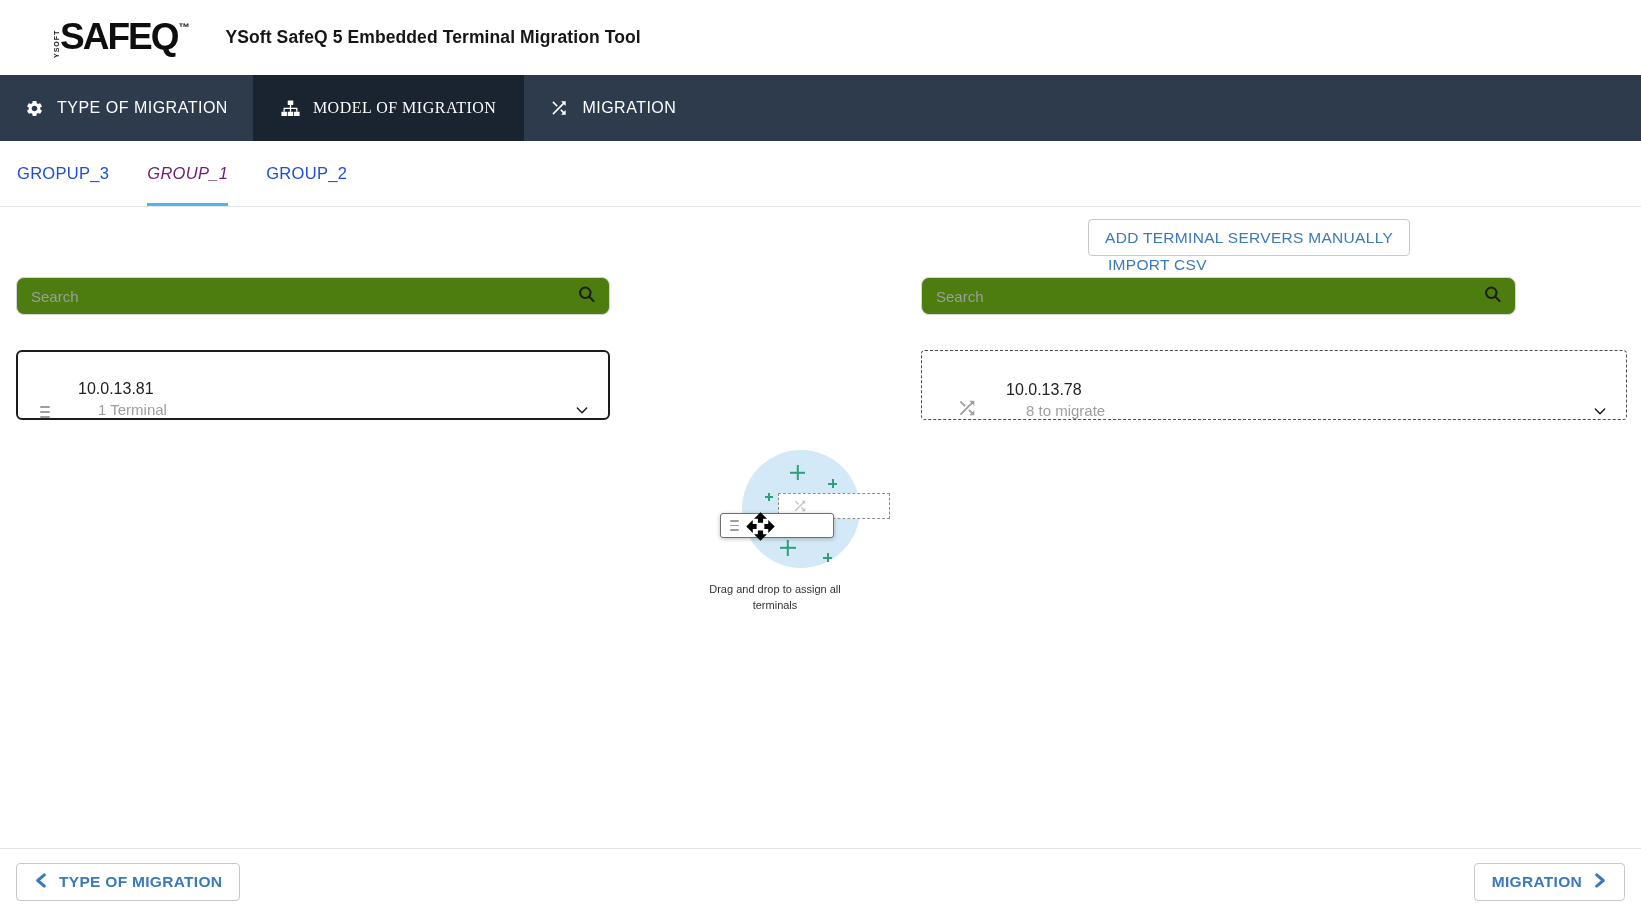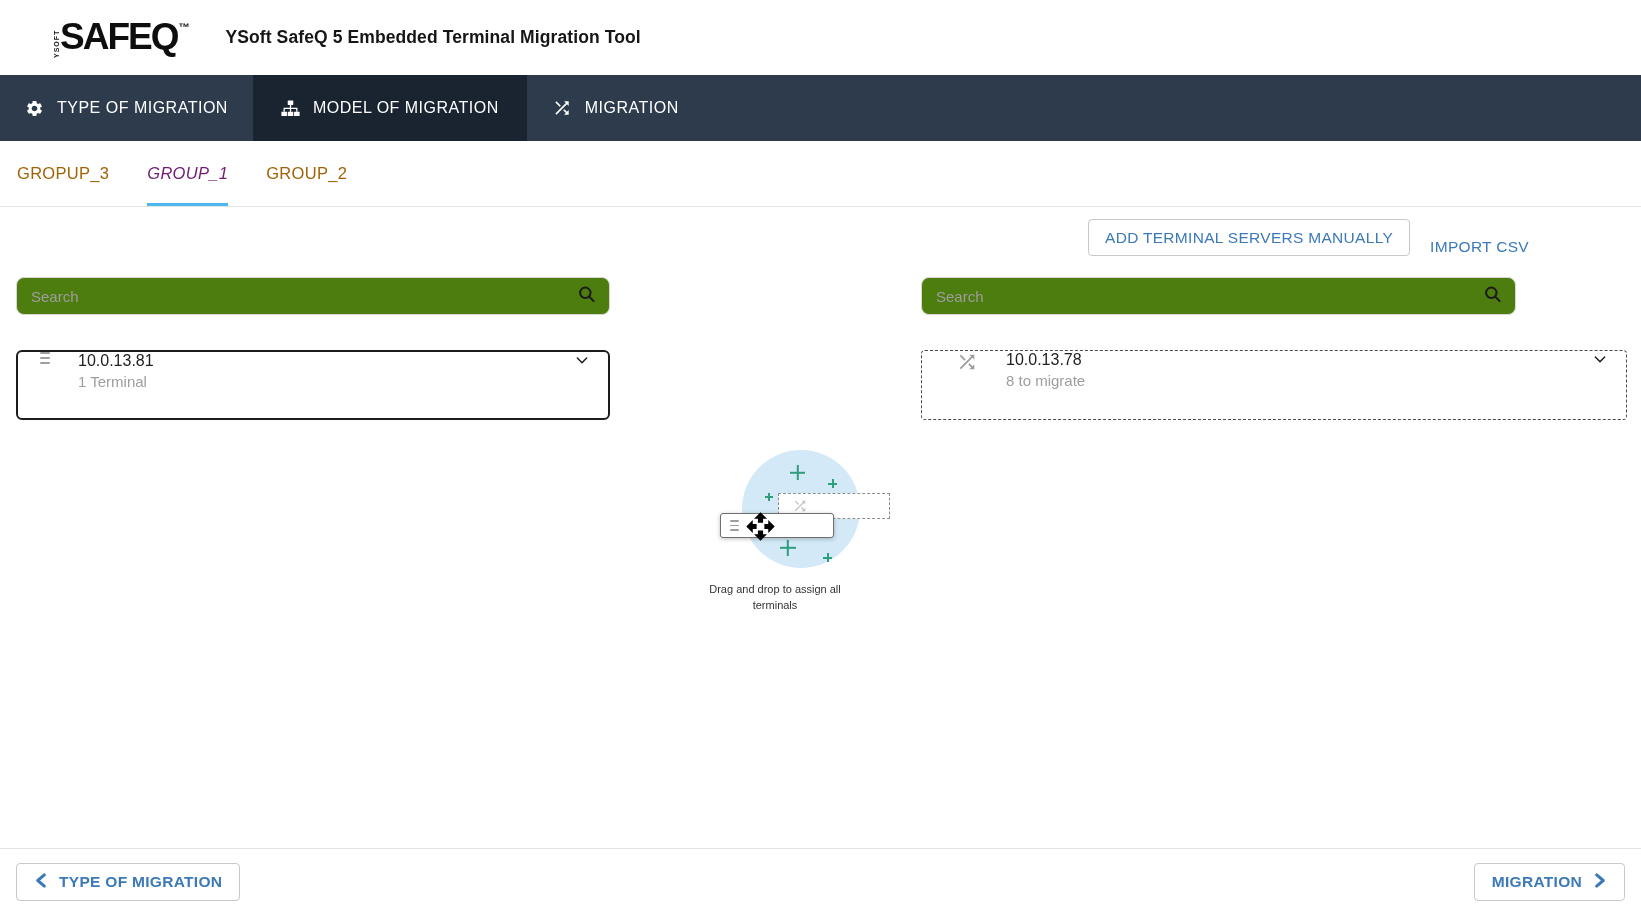--- a/index.html
+++ b/index.html
@@ -9,51 +9,51 @@
   .header { height:75px; display:flex; align-items:center; padding-left:14px; background:#fff;margin-left:39px; }
   .logo { display:flex; align-items:flex-start; cursor:default; }
   .logo-vert { writing-mode:vertical-rl; transform:rotate(180deg); font-size:7px; font-weight:bold; color:#161616; letter-spacing:1px; height:36px; margin-top:6px; }
   .logo-text { font-size:37px; font-weight:900; letter-spacing:-2px; color:#0e0e0e; line-height:1.15; }
   .logo-tm { font-size:11px; font-weight:700; color:#0e0e0e; margin-top:5px; margin-left:1px; }
   .app-title { margin-left:36px; font-size:17.5px; font-weight:bold; color:#161616; letter-spacing:0.1px; }
 
   
   .navbar { height:66px; background:#2d3b4c; display:flex; align-items:stretch; }
   .nav-tab { display:flex; align-items:center; gap:13px; padding:0 25px; color:#fff; font-size:16px; font-weight:500; letter-spacing:0.5px; cursor:pointer; }
-  .nav-tab.active { background:#1a2430; padding:0 28px; }
+  .nav-tab.active { background:#1a2430; padding:0 28px;font-family:Liberation Serif, serif; }
   .nav-tab svg { display:block; }
 
   
   .group-tabs { height:66px; border-bottom:1px solid #e3e3e3; display:flex; align-items:stretch; padding-left:17px; background:#fff; }
-  .group-tab { display:flex; align-items:center; margin-right:38px; font-size:16.5px; color:#a16207; letter-spacing:0.3px; border-bottom:3px solid transparent; padding-top:3px; cursor:pointer; }
+  .group-tab { display:flex; align-items:center; margin-right:38px; font-size:16.5px; color:#1d4ed8; letter-spacing:0.3px; border-bottom:3px solid transparent; padding-top:3px; cursor:pointer; }
   .group-tab.active { color:#701a75; border-bottom-color:#4cb8ef;font-style:italic; }
 
   
   .main { position:relative; height:641px; background:#fff; }
 
-  .actions { position:absolute; top:12px; left:1088px; display:flex; align-items:flex-end; }
+  .actions { position:absolute; top:12px; left:1088px; display:flex; align-items:flex-start;flex-direction:column; }
   .btn-outline { height:37px; display:inline-flex; align-items:center; padding:0 16px; background:#fff; border:1px solid #c9c9c9; border-radius:4px; color:#3b79b8; font-size:15.5px; font-weight:500; letter-spacing:0.3px; cursor:pointer; white-space:nowrap; }
   .link-btn { margin-left:20px; color:#3b79b8; font-size:15.5px; font-weight:500; letter-spacing:0.3px; cursor:pointer; white-space:nowrap; }
 
   .search-box { position:absolute; top:70px; height:38px; border:1px solid #d6d6d6; border-radius:8px; background:#4d7c0f; }
   .search-box.left  { left:16px;  width:594px; }
   .search-box.right { left:921px; width:595px; }
   .search-box input { width:100%; height:100%; border:none; outline:none; background:transparent; padding:0 42px 0 14px; font-size:15px; color:#212121; font-family:inherit; border-radius:inherit; }
   .search-box input::placeholder { color:#9e9e9e; opacity:1; }
   .search-icon { position:absolute; right:13px; top:50%; transform:translateY(-50%); color:#1c1c1c; }
 
-  .server-card { position:absolute; top:143px; height:70px; display:flex; align-items:flex-start; background:#fff; }
+  .server-card { position:absolute; top:143px; height:70px; display:flex; align-items:flex-end; background:#fff; }
   .server-card.left  { left:16px;  width:594px; border:2px solid #1c1c1c; border-radius:6px; }
   .server-card.right { left:921px; width:706px; border:1px dashed #4a4a4a; border-radius:4px; }
   .drag-handle { display:flex; flex-direction:column; gap:3px; margin-left:22px; }
   .drag-handle i { width:10px; height:2px; background:#9e9e9e; border-radius:1px; }
   .shuffle-gray { margin-left:34px; color:#9e9e9e; display:flex; }
   .server-info { margin-left:28px; display:flex; flex-direction:column; gap:3px; }
   .server-info .ip { font-size:16px; color:#212121; }
-  .server-info .sub { font-size:15px; color:#9e9e9e; }
+  .server-info .sub { font-size:15px; color:#9e9e9e;margin-left:20px; }
   .chevron { margin-left:auto; margin-right:18px; color:#1c1c1c; display:flex; cursor:pointer; }
 
   
   .dropzone { position:absolute; left:650px; top:241px; width:250px; height:130px; }
   .dz-circle { position:absolute; left:92px; top:2px; width:118px; height:118px; border-radius:50%; background:#d3e9f7; }
   .plus { position:absolute; }
   .plus::before { content:""; position:absolute; left:50%; top:0; bottom:0; width:2.4px; transform:translateX(-50%); background:#2e9e7d; }
   .plus::after  { content:""; position:absolute; top:50%; left:0; right:0; height:2.4px; transform:translateY(-50%); background:#2e9e7d; }
   .plus.small::before { width:2px; } .plus.small::after { height:2px; }
   .dz-ghost { position:absolute; left:128px; top:45px; width:112px; height:26px; background:#fff; border:1.5px dashed #8d8d8d; display:flex; align-items:center; padding-left:13px; color:#c2c2c2; }

